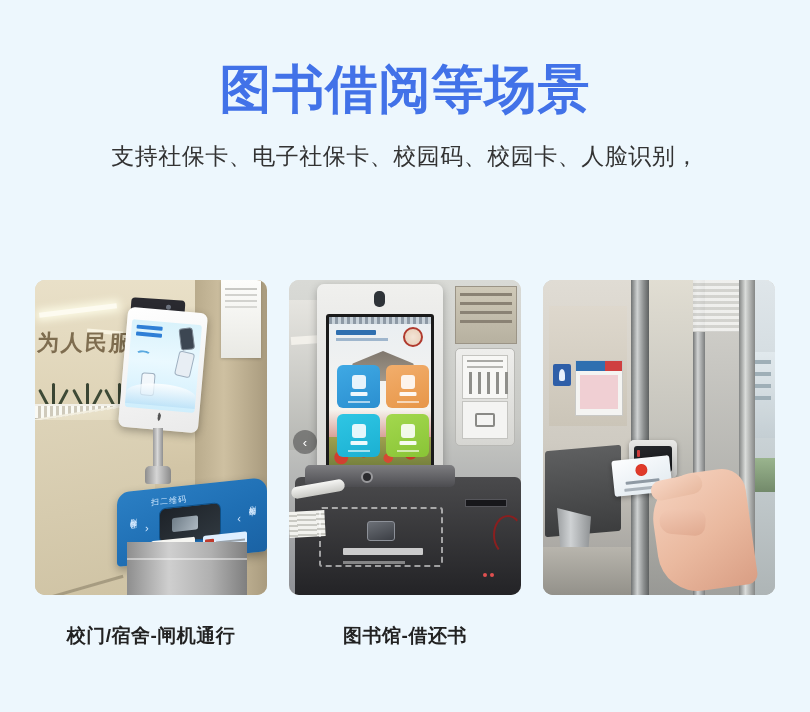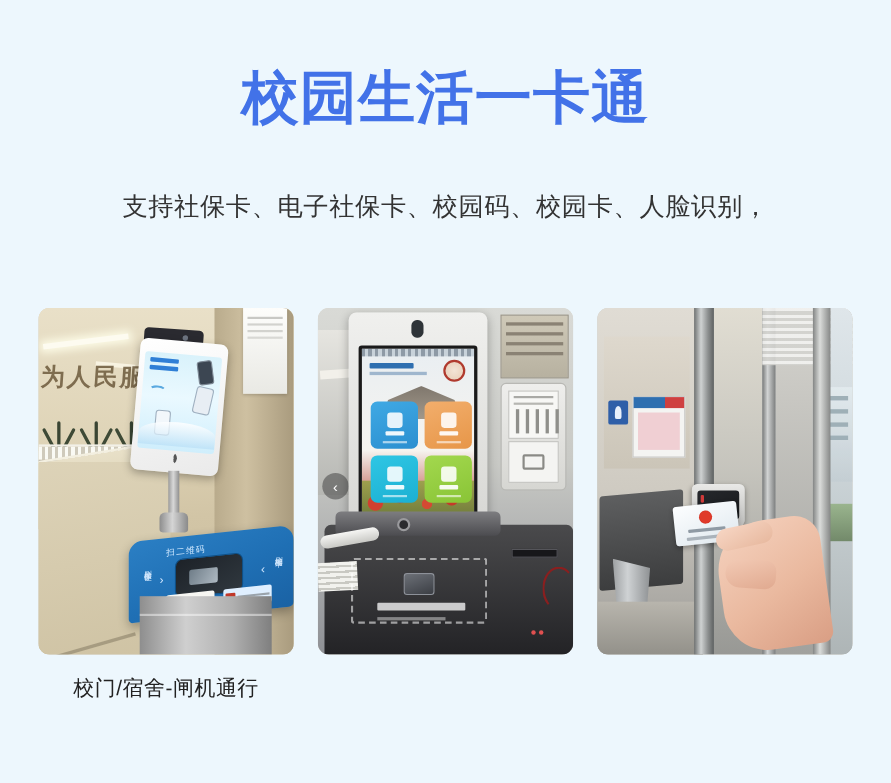--- a/index.html
+++ b/index.html
@@ -12,38 +12,38 @@
   .page { position: relative; width: 810px; height: 712px; background: #edf7fd; }
 
   .headline {
     position: absolute; top: 58px; left: 0; width: 810px;
     text-align: center;
     font-size: 52px; font-weight: bold; letter-spacing: 1px;
     color: #4272e8;
     line-height: 62px;
   }
   .subtitle {
-    position: absolute; top: 167px; left: 0; width: 810px;
+    position: absolute; top: 136px; left: 0; width: 810px;
     text-align: center; color: #333333;
     font-size: 23px; line-height: 40px; letter-spacing: 0.5px;
   }
   .sub-line { display: block; white-space: nowrap; }
 
   .cards {
     position: absolute; top: 280px; left: 35px;
     width: 740px; display: flex; gap: 22px;
   }
   .card { width: 232px; }
   .photo {
     position: relative; width: 232px; height: 315px;
     border-radius: 10px; overflow: hidden; background: #d8d4c8;
   }
   .caption {
-    margin-top: 18px; text-align: center;
-    font-size: 19px; font-weight: normal; color: #222222;
+    margin-top: 28px; text-align: center;
+    font-size: 19px; font-weight: bold; color: #222222;
     letter-spacing: 0.5px; white-space: nowrap;
   }
 
   
   .p1-bg {
     position: absolute; inset: 0;
     background:
       linear-gradient(175deg, #e6dcc2 0%, #ded2b4 38%, #d2c5a6 60%, #c9bc9c 100%);
   }
   .p1-wall {
@@ -546,21 +546,21 @@
     position: absolute; left: 2px; top: 2px; width: 52px; height: 20px;
     background: linear-gradient(160deg,#f7d6c4,#e7b89e);
     border-radius: 14px; transform: rotate(-4deg);
   }
 </style>
 </head>
 <body>
 
 <div class="page">
 
-  <div class="headline">校园生活一卡通</div>
+  <div class="headline">图书借阅等场景</div>
 
   <div class="subtitle">
     <span class="sub-line">支持社保卡、电子社保卡、校园码、校园卡、人脸识别，</span>
   </div>
 
   <div class="cards">
 
     <div class="card">
       <div class="photo">
         <div class="p1-bg"></div>
@@ -696,20 +696,21 @@
           <div class="p2-bookzone">
             <div class="p2-book"></div>
             <div class="p2-zone-txt"></div>
             <div class="p2-zone-txt2"></div>
           </div>
           <div class="p2-slot"></div>
           <div class="p2-cable"></div>
           <div class="p2-led"></div>
         </div>
       </div>
+      <div class="caption">图书馆-借还书</div>
     </div>
 
     <div class="card">
       <div class="photo">
         <div class="p3-bg"></div>
         <div class="p3-indoor">
           <div class="p3-indoor-wall"></div>
           <div class="p3-sign-blue"></div>
           <div class="p3-poster">
             <div class="hdr"></div>

